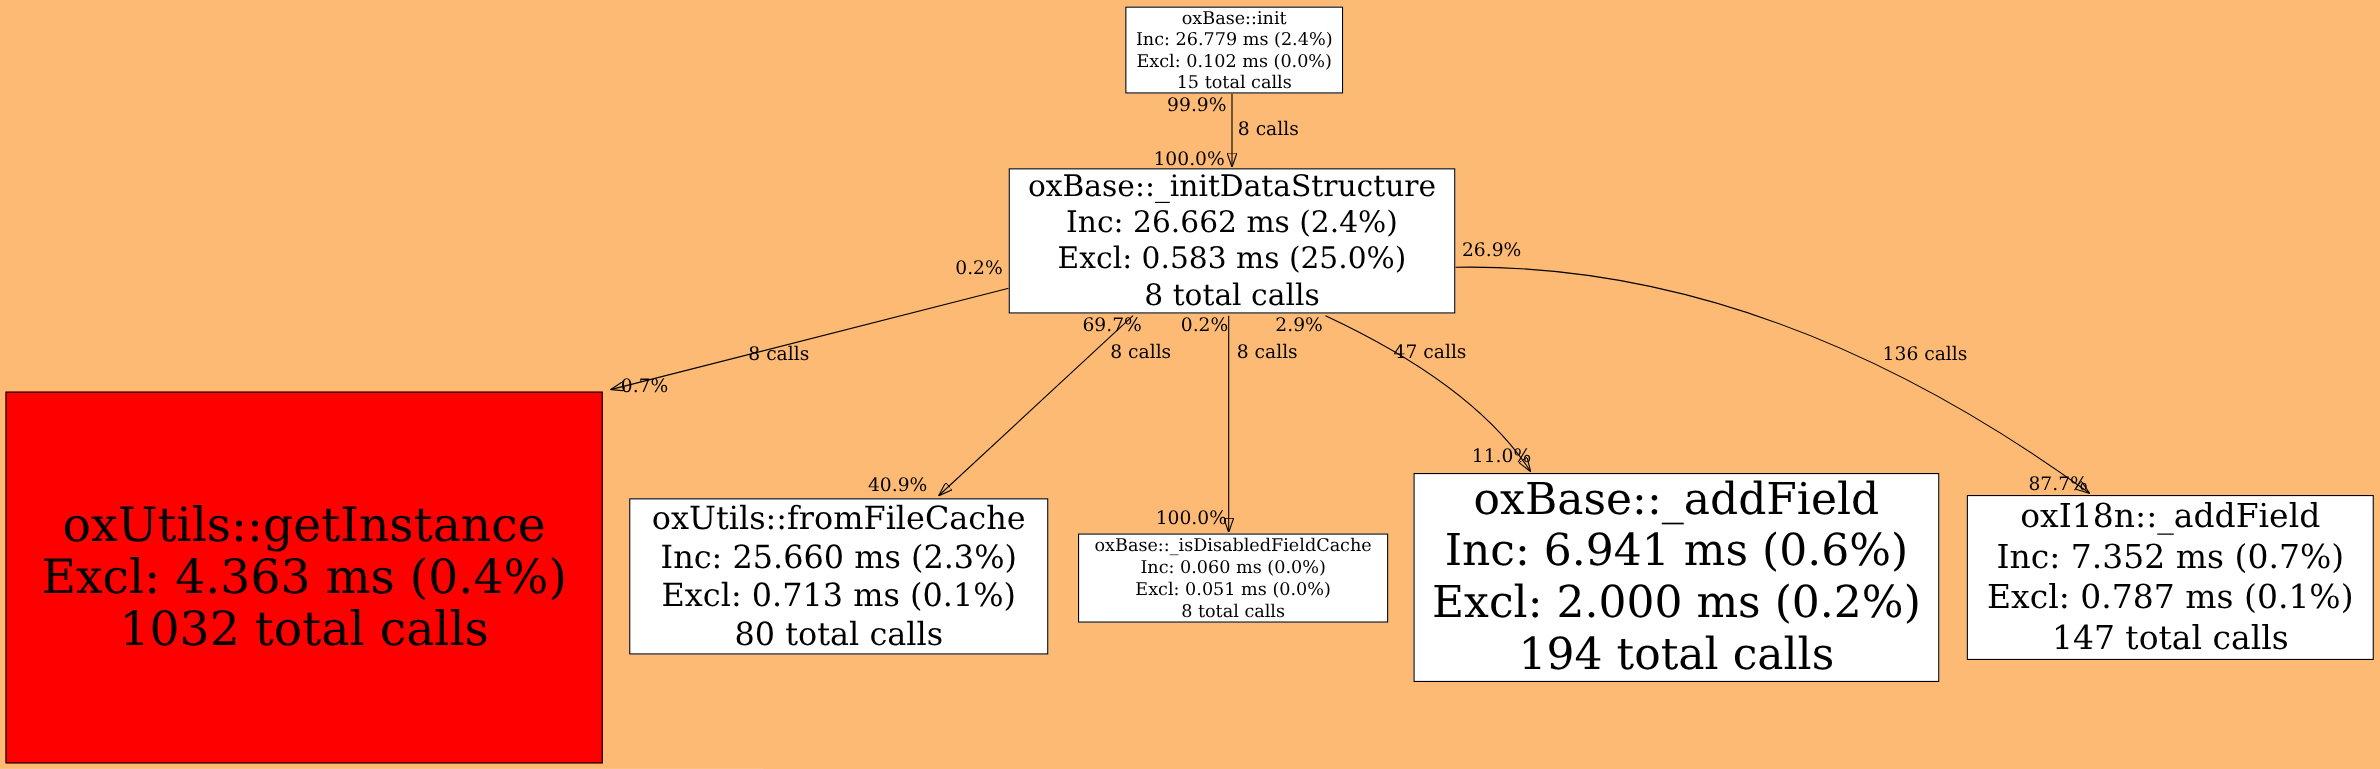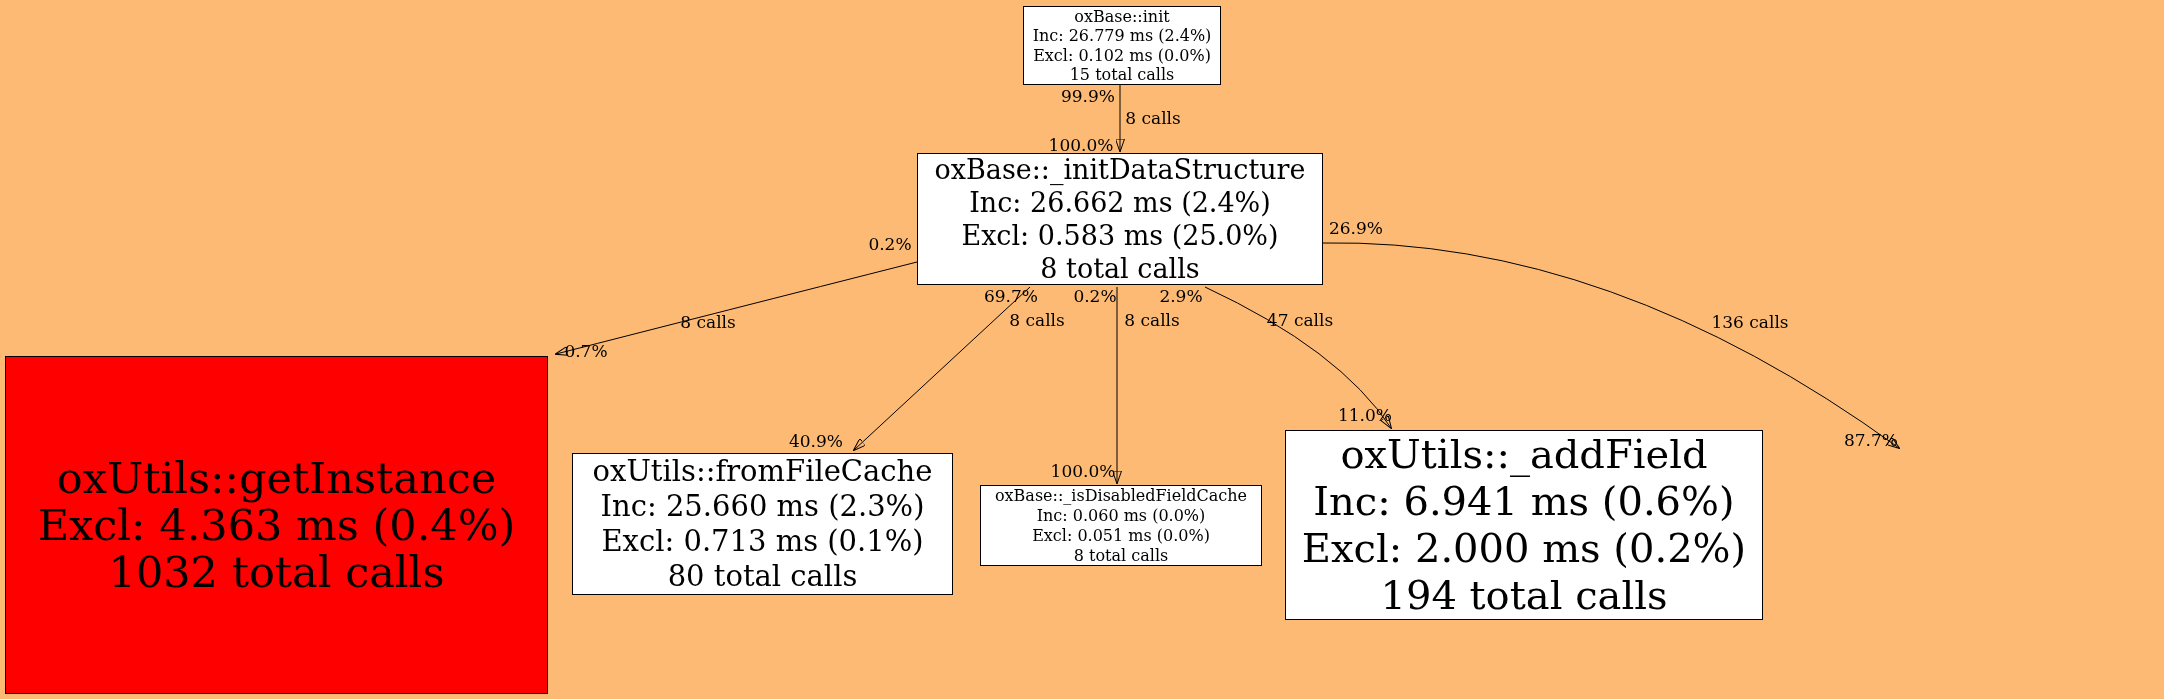--- a/index.html
+++ b/index.html
@@ -93,26 +93,32 @@
   </div>
 
   <div class="node n-isdisabled">
     <span>oxBase::_isDisabledFieldCache</span>
     <span>Inc: 0.060 ms (0.0%)</span>
     <span>Excl: 0.051 ms (0.0%)</span>
     <span>8 total calls</span>
   </div>
 
   <div class="node n-addfield">
-    <span>oxUtils::_addField</span>
+    <span>oxBase::_addField</span>
     <span>Inc: 6.941 ms (0.6%)</span>
     <span>Excl: 2.000 ms (0.2%)</span>
     <span>194 total calls</span>
   </div>
 
+  <div class="node n-i18naddfield">
+    <span>oxI18n::_addField</span>
+    <span>Inc: 7.352 ms (0.7%)</span>
+    <span>Excl: 0.787 ms (0.1%)</span>
+    <span>147 total calls</span>
+  </div>
 
   <div class="elabel l1a">99.9%</div>
   <div class="elabel l1b">8 calls</div>
   <div class="elabel l1c">100.0%</div>
 
   <div class="elabel l2a">0.2%</div>
   <div class="elabel l2b">8 calls</div>
   <div class="elabel l2c">0.7%</div>
 
   <div class="elabel l3a">69.7%</div>

